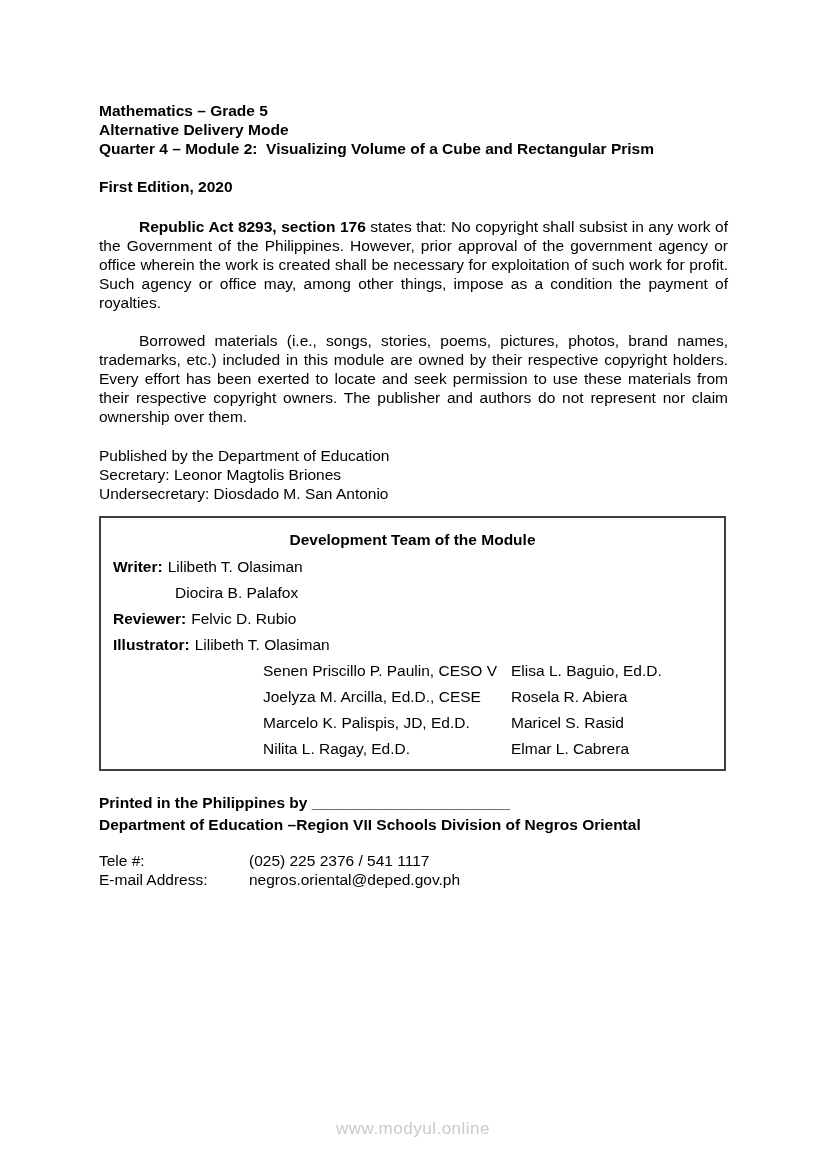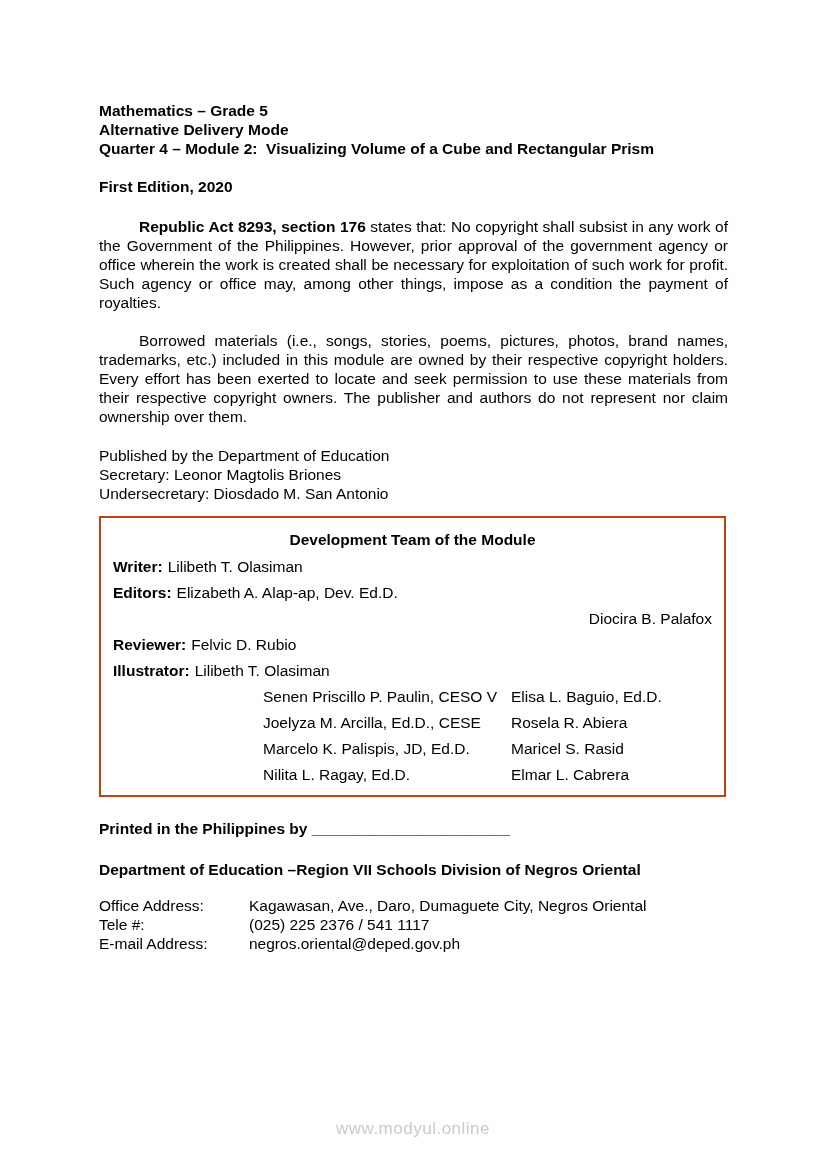--- a/index.html
+++ b/index.html
@@ -31,40 +31,40 @@
     text-align: justify;
     text-indent: 40px;
   }
   .para-1 { margin-top: 21px; }
   .para-2 { margin-top: 19px; }
   .bold { font-weight: bold; }
   .published-block { margin-top: 20px; }
   .dev-box {
     margin-top: 13px;
     width: 627px;
-    border: 2px solid #c2410c;
+    border: 2px solid #404040;
     padding: 12px 12px 11px 12px;
   }
   .dev-box-title {
     text-align: center;
     font-weight: bold;
     margin-bottom: 8px;
   }
   .role-row { margin-top: 7px; line-height: 19px; }
   .role-label { font-weight: bold; margin-right: 5px; }
-  .role-indent { padding-left: 62px; text-align: right; }
+  .role-indent { padding-left: 62px; }
   .mgmt-row {
     margin-top: 7px;
     padding-left: 150px;
     display: flex;
   }
   .mgmt-col1 { width: 248px; flex: 0 0 248px; }
   .mgmt-col2 { flex: 1; }
   .printed-line { margin-top: 22px; font-weight: bold; }
-  .division-line { margin-top: 22px; font-weight: bold; }
+  .division-line { margin-top: 3px; font-weight: bold; }
   .contact-block { margin-top: 17px; }
   .contact-row { display: flex; }
   .contact-label { width: 150px; flex: 0 0 150px; }
   .watermark {
     position: absolute;
     left: 0;
     right: 0;
     top: 1119px;
     text-align: center;
     color: #c8cbc8;
@@ -93,21 +93,20 @@
     <div class="published-block">
       <div>Published by the Department of Education</div>
       <div>Secretary: Leonor Magtolis Briones</div>
       <div>Undersecretary: Diosdado M. San Antonio</div>
     </div>
 
     <div class="dev-box">
       <div class="dev-box-title">Development Team of the Module</div>
 
       <div class="role-row"><span class="role-label">Writer:</span><span>Lilibeth T. Olasiman</span></div>
-      <div class="role-row"><span class="role-label">Editors:</span><span>Elizabeth A. Alap-ap, Dev. Ed.D.</span></div>
       <div class="role-row role-indent"><span>Diocira B. Palafox</span></div>
       <div class="role-row"><span class="role-label">Reviewer:</span><span>Felvic D. Rubio</span></div>
       <div class="role-row"><span class="role-label">Illustrator:</span><span>Lilibeth T. Olasiman</span></div>
 
       <div class="mgmt-row">
           <span class="mgmt-col1">Senen Priscillo P. Paulin, CESO V</span>
           <span class="mgmt-col2">Elisa L. Baguio, Ed.D.</span>
         </div>
       <div class="mgmt-row">
           <span class="mgmt-col1">Joelyza M. Arcilla, Ed.D., CESE</span>
@@ -122,24 +121,20 @@
           <span class="mgmt-col2">Elmar L. Cabrera</span>
         </div>
     </div>
 
     <div class="printed-line"><span>Printed in the Philippines by</span> <span>_______________________</span></div>
 
     <div class="division-line">Department of Education –Region VII Schools Division of Negros Oriental</div>
 
     <div class="contact-block">
       <div class="contact-row">
-          <span class="contact-label">Office Address:</span>
-          <span>Kagawasan, Ave., Daro, Dumaguete City, Negros Oriental</span>
-        </div>
-      <div class="contact-row">
           <span class="contact-label">Tele #:</span>
           <span>(025) 225 2376 / 541 1117</span>
         </div>
       <div class="contact-row">
           <span class="contact-label">E-mail Address:</span>
           <span>negros.oriental@deped.gov.ph</span>
         </div>
     </div>
 
   </div>

